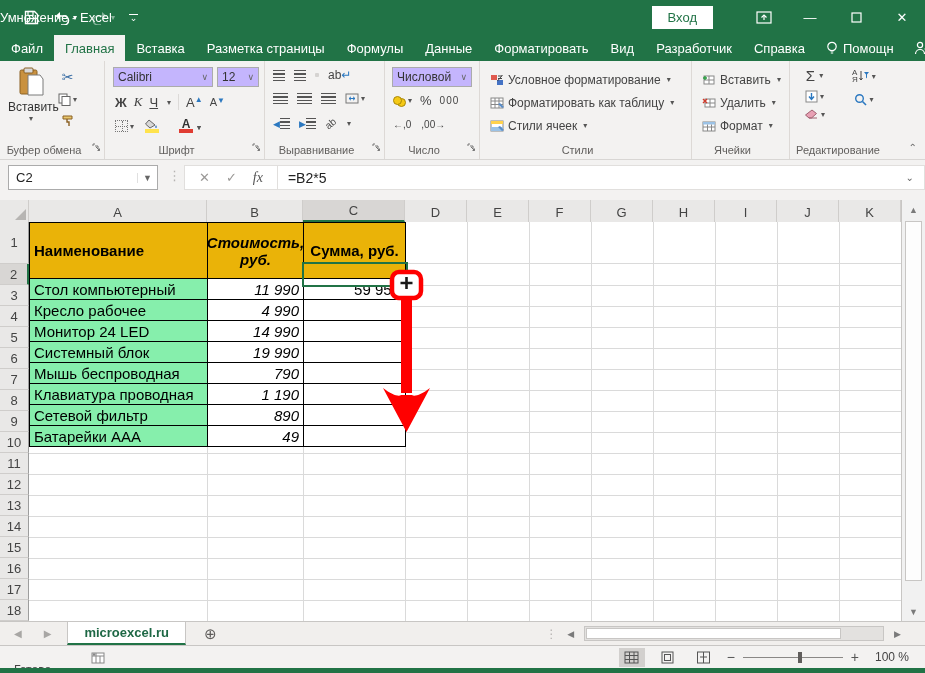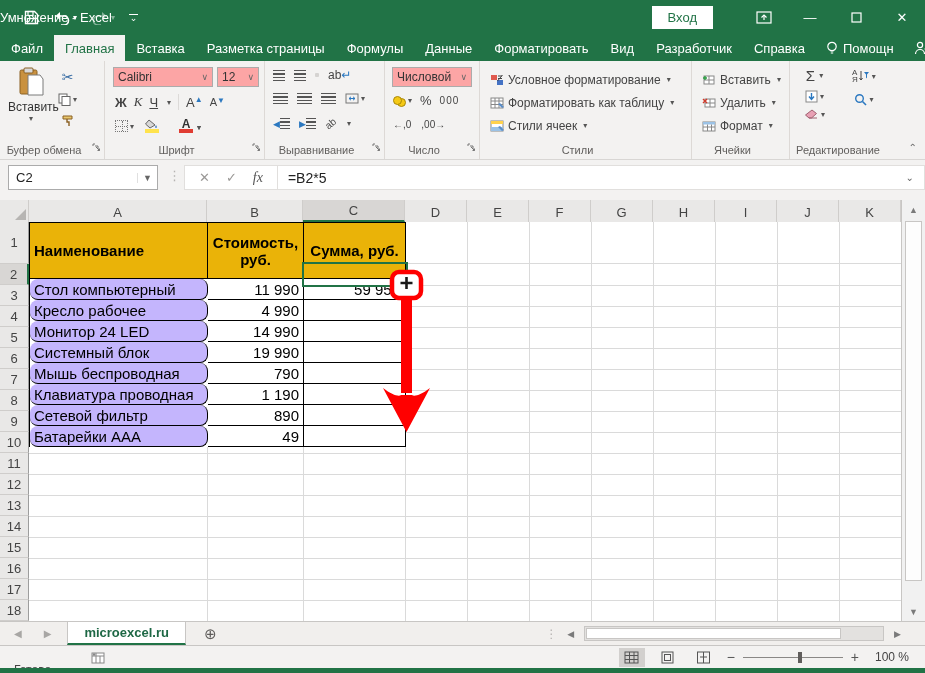--- a/index.html
+++ b/index.html
@@ -23,21 +23,21 @@
   .rtab { display:flex; align-items:center; padding:0 11px; cursor:default; white-space:nowrap; }
   .rtab.active { background:#f3f2f1; color:#217346; }
   .tab-spacer { flex:1; }
   .tab-help, .tab-share { display:flex; align-items:center; gap:5px; padding:0 10px; white-space:nowrap; }
 
   
   .ribbon { position:absolute; left:0; top:61px; width:925px; height:99px; background:#f3f2f1; border-bottom:1px solid #d8d6d4; font-size:12px; color:#444; }
   .rgroup { position:absolute; top:0; height:98px; border-right:1px solid #ddd9d6; }
   .glabel { position:absolute; left:0; right:16px; bottom:3px; text-align:center; font-size:11px; color:#605e5c; white-space:nowrap; }
   .launcher { position:absolute; right:3px; bottom:4px; }
-  .combo { background:#fca5a5; border:1px solid #ababab; height:20px; display:flex; align-items:center; font-size:12px; color:#333; padding:0 4px; }
+  .combo { background:#c4b5fd; border:1px solid #ababab; height:20px; display:flex; align-items:center; font-size:12px; color:#333; padding:0 4px; }
   .combo .chev { margin-left:auto; font-size:9px; color:#666; padding-left:4px; }
   .ibtn { display:inline-flex; align-items:center; justify-content:center; cursor:default; }
   .ddc { font-size:8px; color:#555; margin-left:2px; }
   .stripes { width:15px; height:11px; background:repeating-linear-gradient(to bottom,#555 0 1.4px,transparent 1.4px 3.4px); }
   .sel-align { background:#d5d3d1; padding:2px; border-radius:1px; }
   .rowline { display:flex; align-items:center; gap:7px; }
   .smicon { width:14px; height:12px; display:inline-block; }
   .menu-item { display:flex; align-items:center; gap:4px; height:21px; white-space:nowrap; }
   .borders-ic { width:13px; height:12px; border:1px dotted #777; position:relative; }
   .borders-ic:before { content:""; position:absolute; left:50%; top:0; bottom:0; border-left:1px dotted #777; }
@@ -70,25 +70,25 @@
 
   .vline { position:absolute; top:222px; width:1px; height:399px; background:#dadada; }
   .hlines { position:absolute; left:29px; top:285px; width:872px; height:336px; background:repeating-linear-gradient(to bottom,#dadada 0 1px,transparent 1px 21px); }
   .row1line { position:absolute; left:405px; top:263px; width:496px; height:1px; background:#dadada; }
 
   
   .sheettable { position:absolute; left:29px; top:222px; width:377px; border-top:1px solid #000; border-left:1px solid #000; background:#fff; }
   .trow { display:flex; }
   .td { border-right:1px solid #000; border-bottom:1px solid #000; font-size:15px; color:#000; display:flex; align-items:center; overflow:hidden; }
   .td.cA { width:178px; padding-left:4px; }
-  .td.cB { width:96px; justify-content:flex-end; padding-right:4px; }
+  .td.cB { width:96px; justify-content:flex-end; padding-right:4px;font-style:italic; }
   .td.cC { width:102px; justify-content:flex-end; padding-right:5px; }
   .hdr { background:#eab308; font-weight:bold; height:56px; line-height:17px; }
   .hdr.cB, .hdr.cC { justify-content:center; text-align:center; padding:0; }
-  .itm { background:#c4b5fd; height:21px;border-radius:8px; }
+  .itm { background:#86efac; height:21px; }
   .num { background:#fff; height:21px; }
   .c2sel { position:absolute; left:302px; top:262px; width:106px; height:25px; border:2px solid #217346; pointer-events:none; }
 
   
   .arrow-ov { position:absolute; left:375px; top:260px; pointer-events:none; }
 
   
   .vscroll { position:absolute; left:901px; top:200px; width:24px; height:421px; background:#f1f1f1; border-left:1px solid #c8c6c4; }
   .vs-btn { height:19px; display:flex; align-items:center; justify-content:center; font-size:9px; color:#7a7a7a; }
   .vs-thumb { position:absolute; left:3px; top:21px; width:17px; height:360px; background:#fdfdfd; border:1px solid #c8c6c4; }

